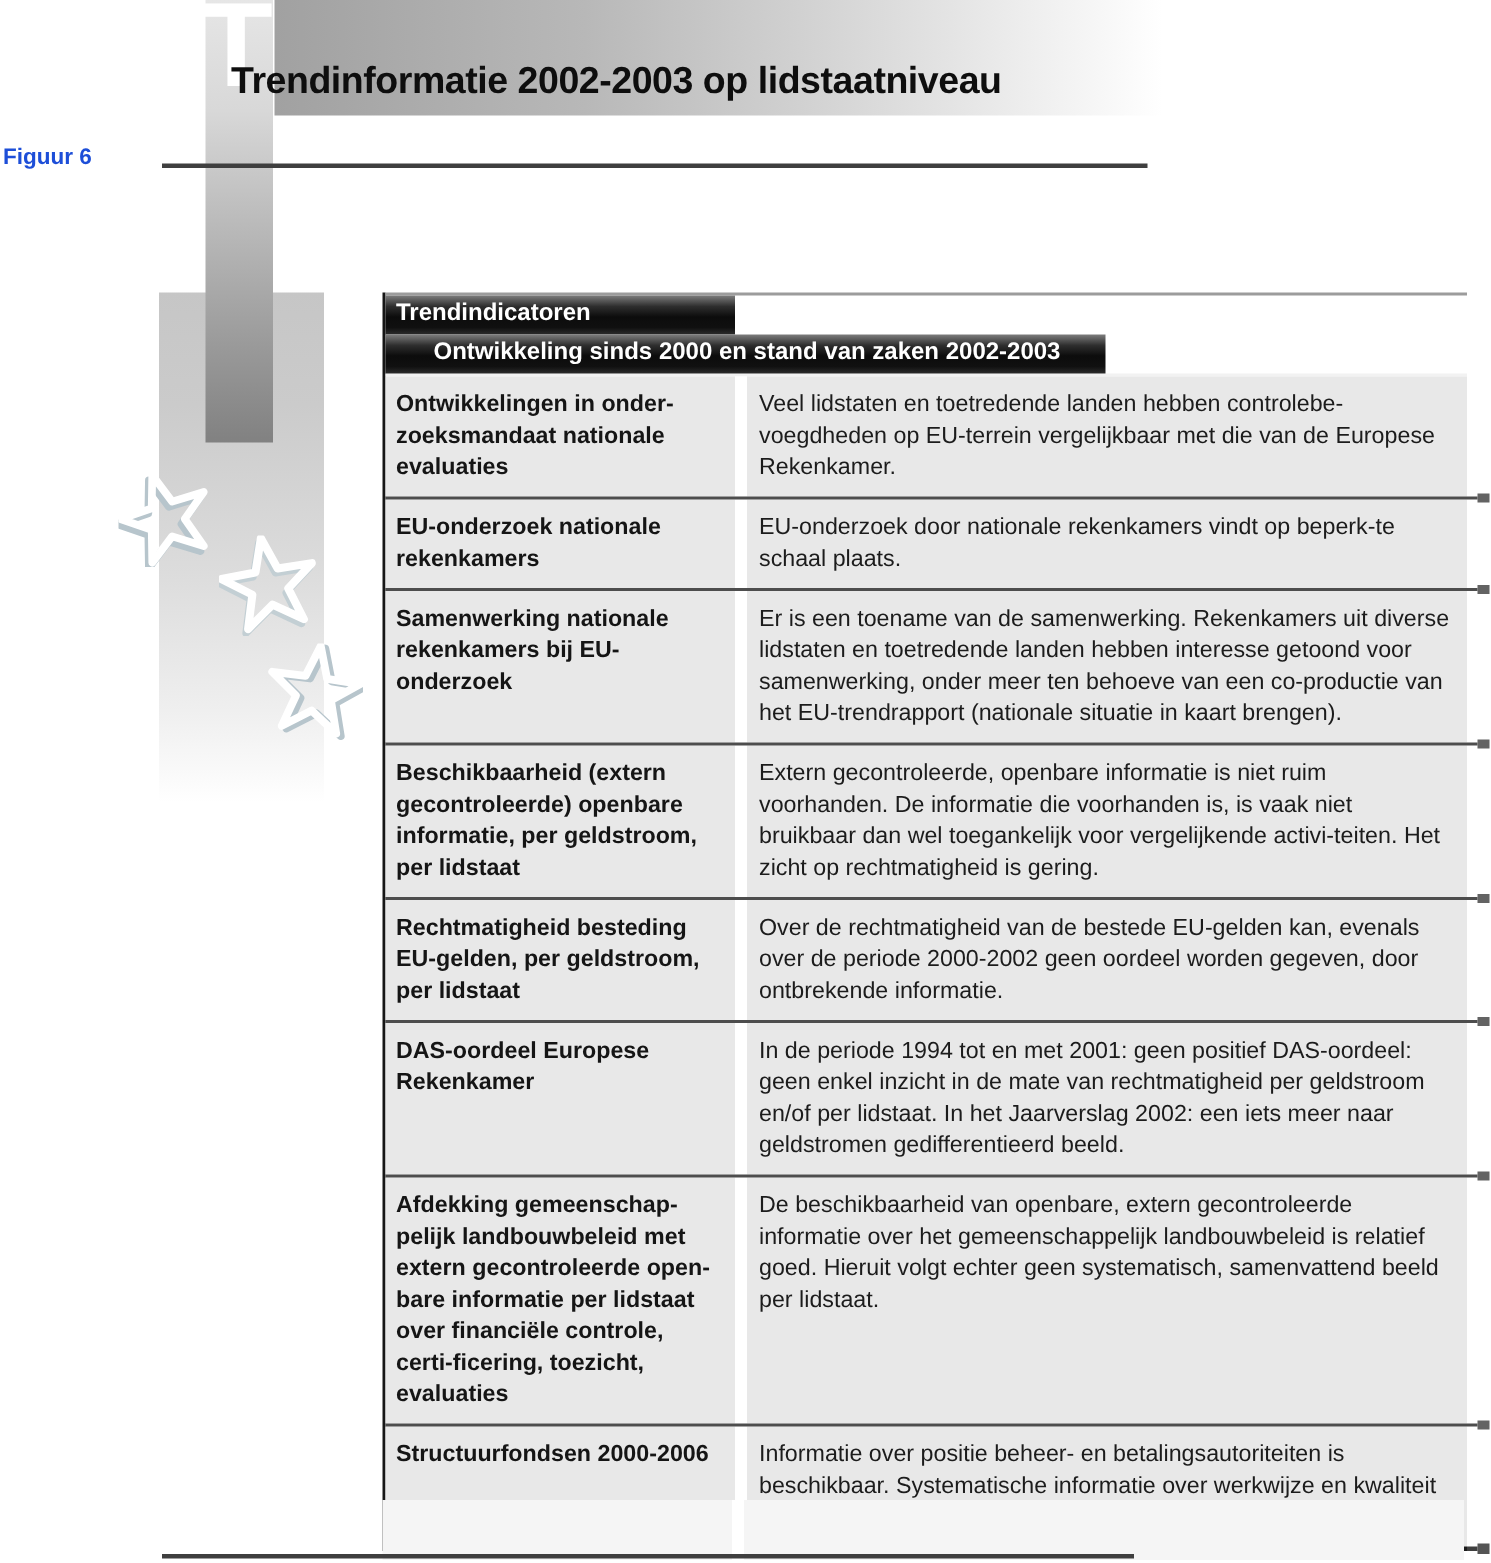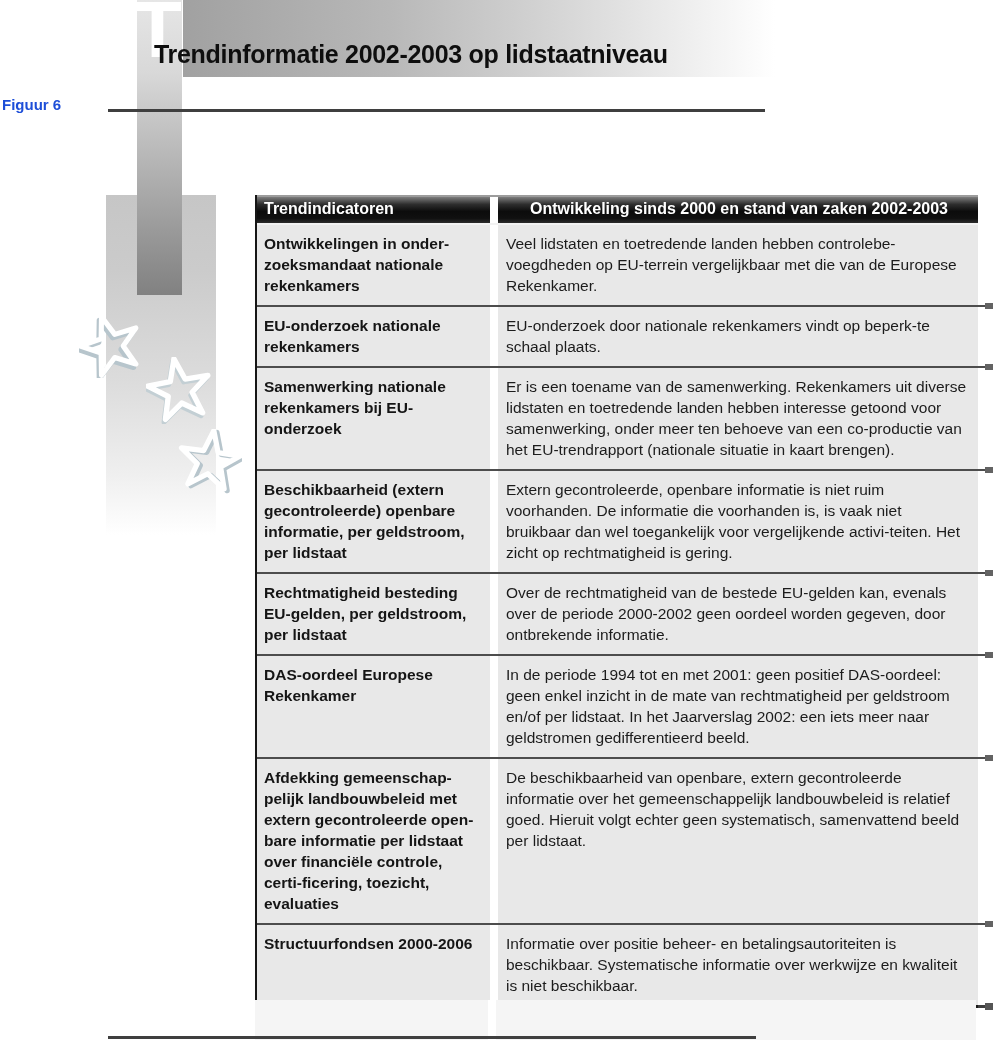--- a/index.html
+++ b/index.html
@@ -29,21 +29,21 @@
   .figuur { position:absolute; left:2px; top:96px; font-size:15px; font-weight:bold; color:#1d4ed8; }
   .rule { position:absolute; height:3px; background:#3f3f3f; }
   .rule-top { left:108px; top:109px; width:657px; }
   .rule-bottom { left:108px; top:1036px; width:648px; }
   .star { position:absolute; }
   
   .tbl {
     position:absolute; left:255px; top:195px; width:721px;
     border-left:2px solid #161616;
   }
-  .hrow { display:flex; border-top:2px solid #9c9c9c; border-bottom:2px solid #f2f2f2; }
+  .hrow { display:flex; border-top:2px solid #9c9c9c; border-bottom:2px solid #f2f2f2;flex-direction:column; }
   .hcell {
     height:26px; box-sizing:border-box; padding:3px 0 0 7px;
     background:linear-gradient(180deg,#7d7d7d 0%,#2e2e2e 28%,#0c0c0c 55%,#101010 82%,#2b2b2b 100%);
     color:#ffffff; font-weight:bold; font-size:16px; white-space:nowrap; overflow:hidden;
   }
   .h1 { width:233px; }
   .h2 { width:480px;padding-left:32px; }
   .row { display:flex; align-items:stretch; }
   .c1 {
     width:233px; box-sizing:border-box; padding:8px 6px 9px 7px;
@@ -99,21 +99,21 @@
   <div class="rule rule-top"></div>
 
   <div class="tbl">
     <div class="hrow">
       <div class="hcell h1">Trendindicatoren</div>
       <div class="gapcol"></div>
       <div class="hcell h2">Ontwikkeling sinds 2000 en stand van zaken 2002-2003</div>
     </div>
     <div>
   <div class="row">
-    <div class="c1">Ontwikkelingen in onder-zoeksmandaat nationale rekenkamers</div>
+    <div class="c1">Ontwikkelingen in onder-zoeksmandaat nationale evaluaties</div>
     <div class="gapcol"></div>
     <div class="c2">Veel lidstaten en toetredende landen hebben controlebe-voegdheden op EU-terrein vergelijkbaar met die van de Europese Rekenkamer.</div>
   </div>
   <div class="sep"></div>
 
   <div class="row">
     <div class="c1">EU-onderzoek nationale rekenkamers</div>
     <div class="gapcol"></div>
     <div class="c2">EU-onderzoek door nationale rekenkamers vindt op beperk-te schaal plaats.</div>
   </div>

